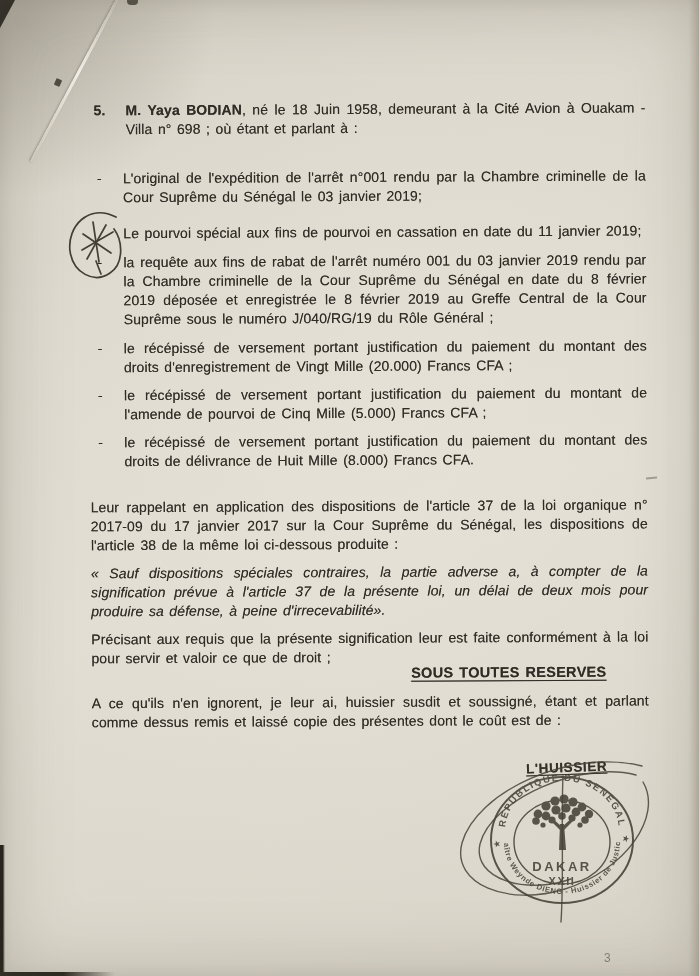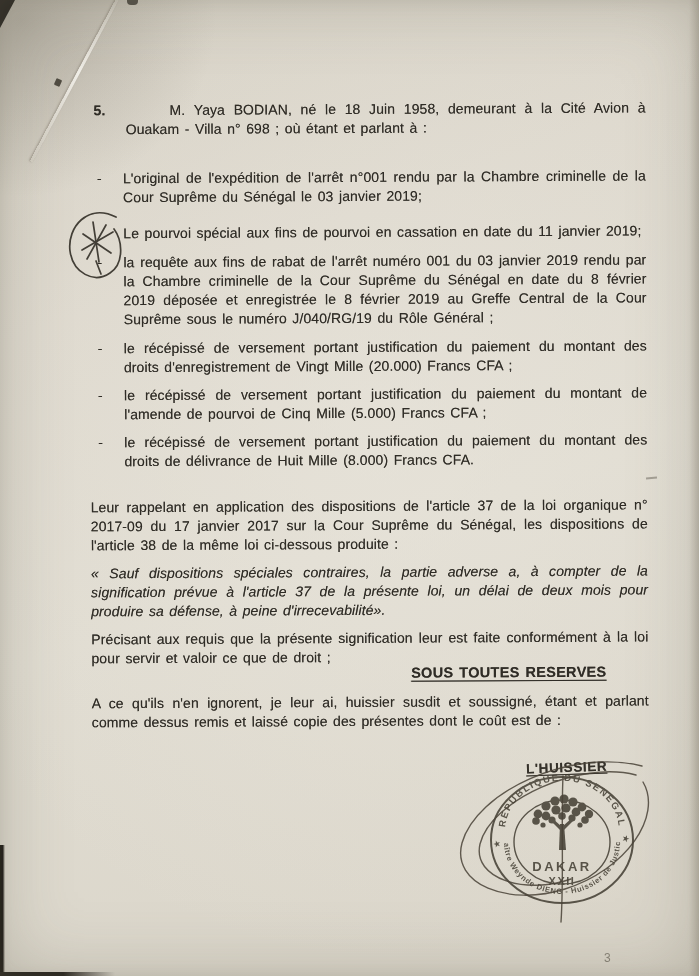--- a/index.html
+++ b/index.html
@@ -40,21 +40,21 @@
     font-size:14px;line-height:19px;text-align:justify;
     letter-spacing:.1px;word-spacing:1.5px;
     text-shadow:0 0 .5px rgba(47,44,38,.65);
     transform:rotate(-.3deg);transform-origin:50% 0;
   }
   .row{display:flex;}
   .row .mk{flex:0 0 34px;width:34px;padding-left:8px;box-sizing:border-box;text-align:left;}
   .row .mk.num{flex-basis:37px;width:37px;padding-left:5px;font-weight:bold;}
   .row .tx{flex:1;text-align:justify;}
   .party{margin-bottom:30px;}
-  .party b{font-weight:normal;margin-left:44px;}
+  .party b{font-weight:bold;}
   .ex-1{margin-bottom:17px;}
   .ex-2{margin-bottom:10px;}
   .ex-3{margin-bottom:10px;}
   .ex-4{margin-bottom:9px;}
   .ex-5{margin-bottom:9px;}
   .ex-6{margin-bottom:27px;}
   .p-rappel{margin-bottom:9px;}
   .p-quote{margin-bottom:9px;font-style:italic;}
   .p-precisant{margin-bottom:0;}
   .p-reserves{margin-top:-3px;margin-bottom:10px;text-align:right;padding-right:42px;

